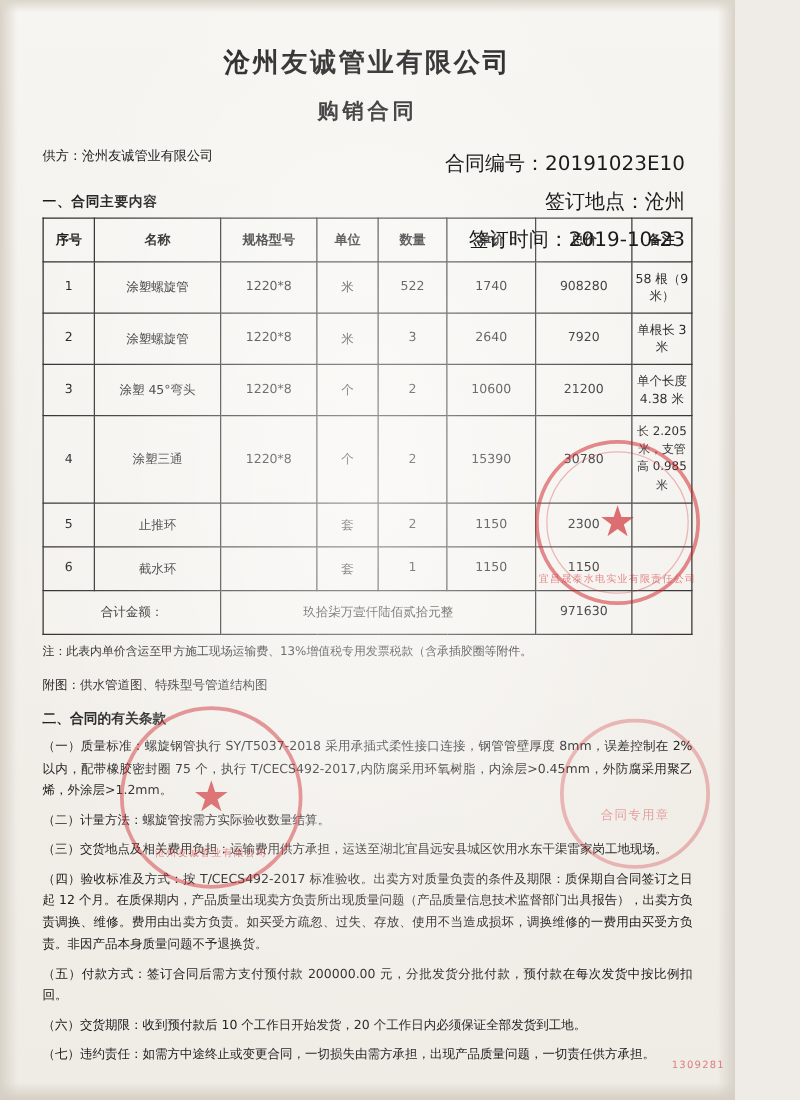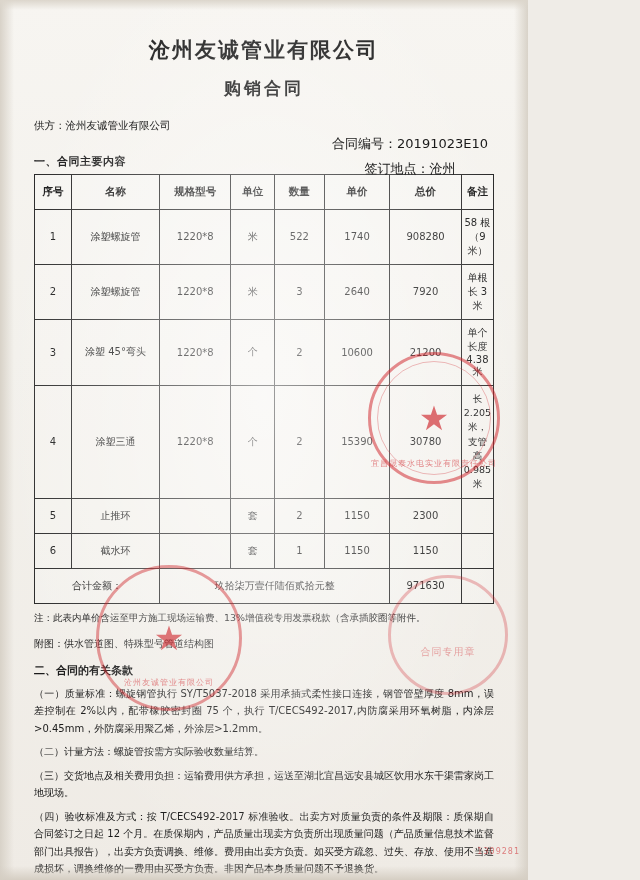--- a/index.html
+++ b/index.html
@@ -5,21 +5,21 @@
   html,body{margin:0;padding:0;}
   body{
     width:640px;height:880px;
     background:#efece7;
     font-family:"DejaVu Sans","Liberation Sans",sans-serif;
     color:#1a1a1a;
     overflow:hidden;
   }
   .page{
     position:relative;
-    width:528px;height:880px;
+    width:588px;height:880px;
     background:
       linear-gradient(180deg,#f7f5f1 0%,#f3f1ec 40%,#efebe5 100%);
     box-sizing:border-box;
     padding:22px 34px 10px 34px;
   }
   .page:before{
     content:"";position:absolute;left:0;top:0;right:0;bottom:0;
     background:radial-gradient(ellipse at 50% 45%, rgba(255,255,255,0.55) 0%, rgba(236,232,225,0.0) 70%);
     pointer-events:none;
   }
@@ -38,21 +38,21 @@
     text-align:center;
     font-family:"DejaVu Serif","Liberation Serif",serif;
     font-size:17px;font-weight:bold;letter-spacing:3px;
     margin-top:13px;
   }
   .meta{
     position:relative;margin-top:16px;font-size:10.5px;line-height:1.9;
   }
   .meta .left{width:58%;}
   .meta .right{
-    position:absolute;right:6px;top:16px;font-size:13px;line-height:1.9;text-align:center;
+    position:absolute;right:6px;top:0;font-size:16px;line-height:1.9;text-align:right;
   }
   .section-h{
     font-size:11px;font-weight:bold;margin:8px 0 5px 0;letter-spacing:.5px;
   }
   table.main{
     width:100%;border-collapse:collapse;
     font-size:10px;
     background:rgba(255,255,255,0.18);
   }
   table.main th,table.main td{
@@ -120,20 +120,21 @@
   <div class="doctitle">购销合同</div>
 
   <div class="meta">
     <div class="left">
       <span>供方：</span><span>沧州友诚管业有限公司</span>
     </div>
     <div style="height:10px"></div>
     <div class="right">
       <div><span>合同编号：</span><span>20191023E10</span></div>
       <div><span>签订地点：</span><span>沧州</span></div>
+      <div><span>签订时间：</span><span>2019-10-23</span></div>
     </div>
   </div>
 
   <div class="section-h">一、合同主要内容</div>
 
   <table class="main">
     <thead>
       <tr>
         <th style="width:36px">序号</th>
         <th style="width:96px">名称</th>

